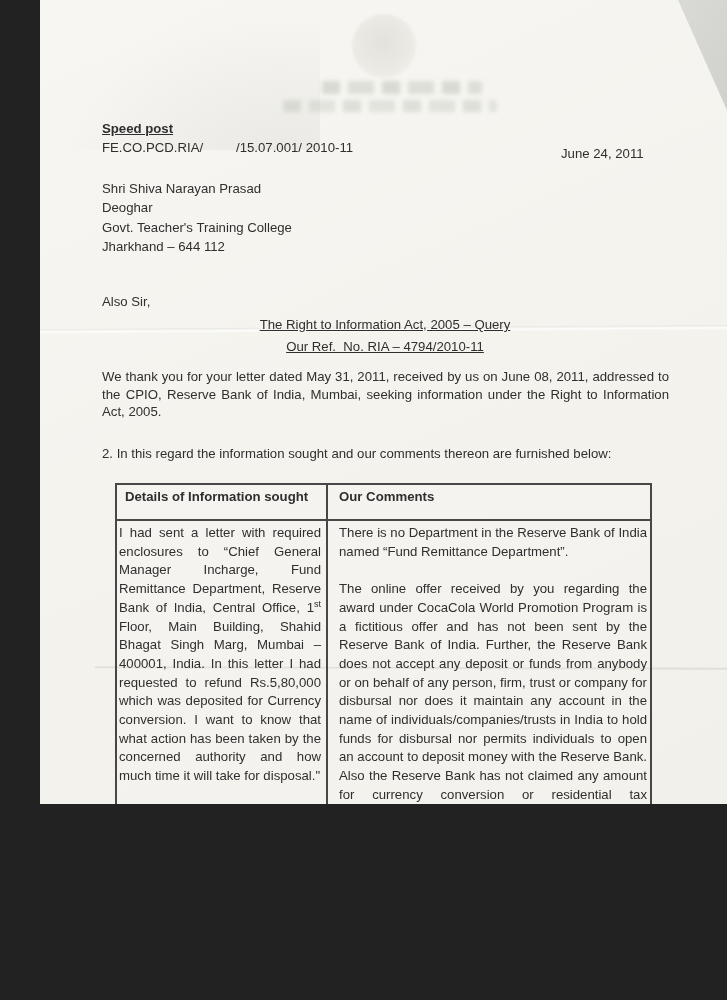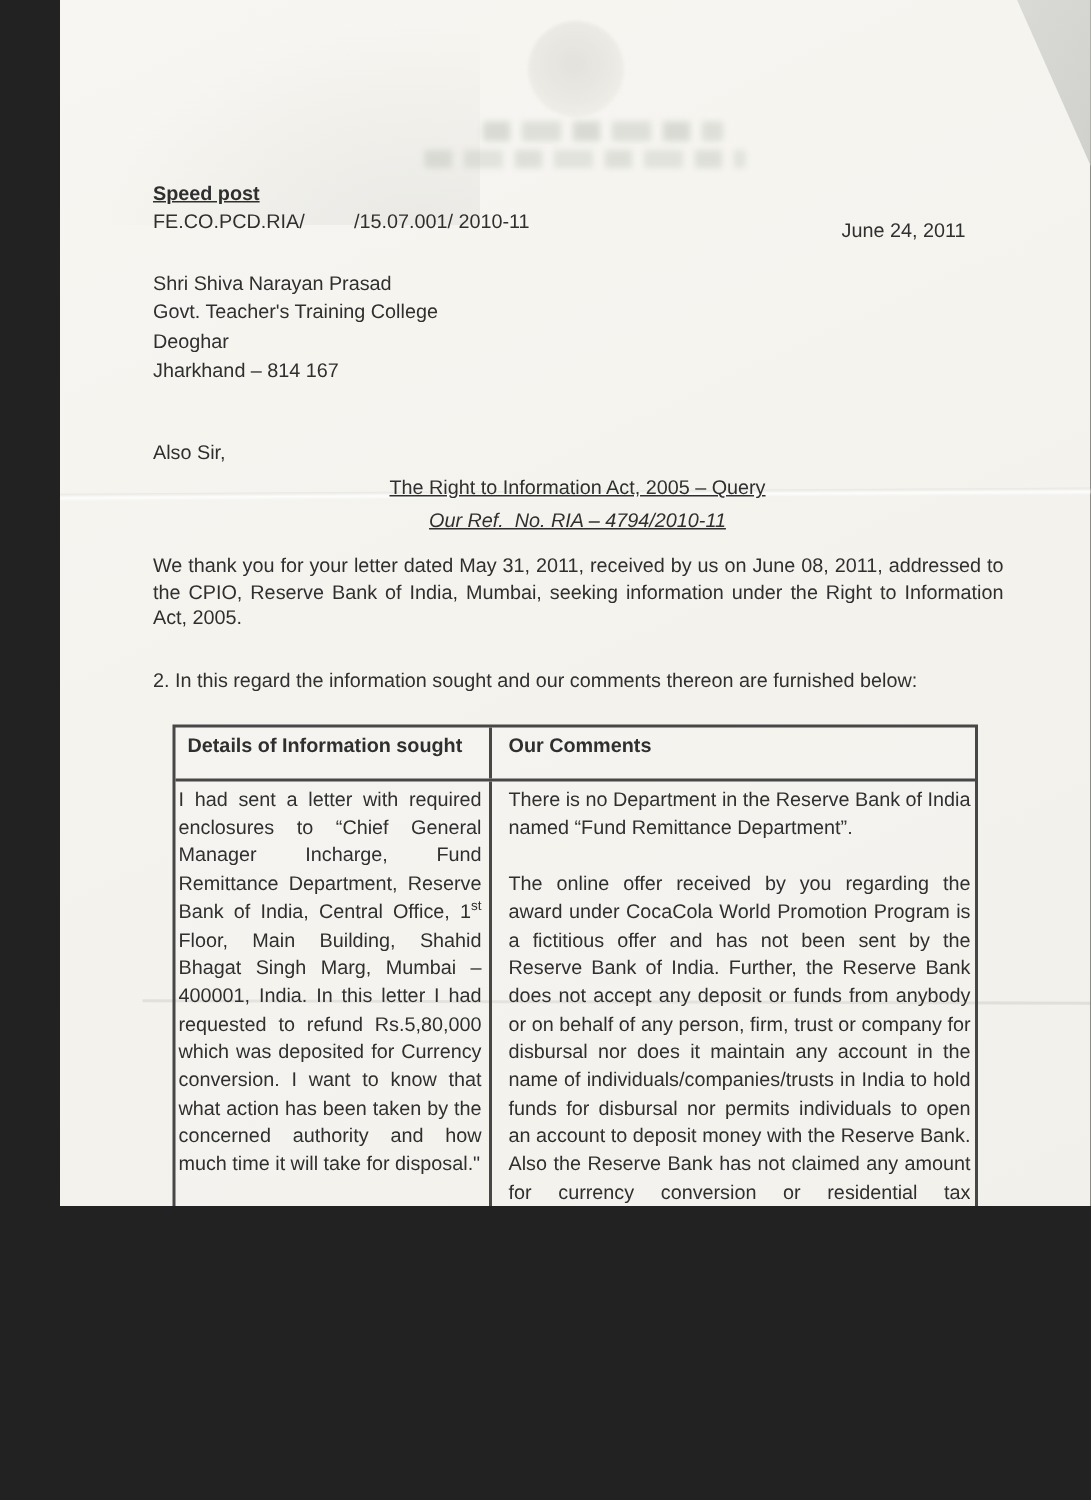--- a/index.html
+++ b/index.html
@@ -64,21 +64,21 @@
   }
   
   .speedpost{left:62px;top:121px;font-weight:bold;text-decoration:underline;}
   .ref-prefix{left:62px;top:140px;}
   .ref-suffix{left:196px;top:140px;}
   .date{left:521px;top:146px;}
   .recipient{left:62px;top:179px;line-height:19.3px;}
   .salutation{left:62px;top:294px;}
   .subjects{left:62px;top:314px;width:566px;text-align:center;line-height:21.5px;}
   .subjects div{text-decoration:underline;}
-  .prewrap{white-space:pre-wrap;font-style:italic;}
+  .prewrap{white-space:pre-wrap;}
   .para1{left:62px;top:368px;width:567px;text-align:justify;line-height:17.7px;}
   .para2{left:62px;top:446px;width:600px;}
   
   .rbi-table{
     left:75px;top:483px;width:537px;
     border:2px solid #474747;
     box-sizing:border-box;
     background:rgba(255,255,255,0.12);
   }
   .t-head{display:flex;border-bottom:2px solid #474747;height:36px;box-sizing:border-box;}
@@ -116,23 +116,23 @@
   <div class="abs bleed" style="left:230px;top:924px;width:250px;height:8px;opacity:.6;"></div>
   <div class="abs bleed" style="left:270px;top:955px;width:160px;height:8px;opacity:.45;"></div>
 
   <div class="abs speedpost">Speed post</div>
   <div class="abs ref-prefix">FE.CO.PCD.RIA/</div>
   <div class="abs ref-suffix">/15.07.001/ 2010-11</div>
   <div class="abs date">June 24, 2011</div>
 
   <div class="abs recipient">
     <div>Shri Shiva Narayan Prasad</div>
+    <div>Deoghar</div>
     <div>Govt. Teacher's Training College</div>
-    <div>Deoghar</div>
-    <div>Jharkhand – 814 167</div>
+    <div>Jharkhand – 644 112</div>
   </div>
 
   <div class="abs salutation">Also Sir,</div>
 
   <div class="abs subjects">
     <div>The Right to Information Act, 2005 – Query</div>
     <div class="prewrap">Our Ref.  No. RIA – 4794/2010-11</div>
   </div>
 
   <div class="abs para1">We thank you for your letter dated May 31, 2011, received by us on June 08, 2011, addressed to the CPIO, Reserve Bank of India, Mumbai, seeking information under the Right to Information Act, 2005.</div>

